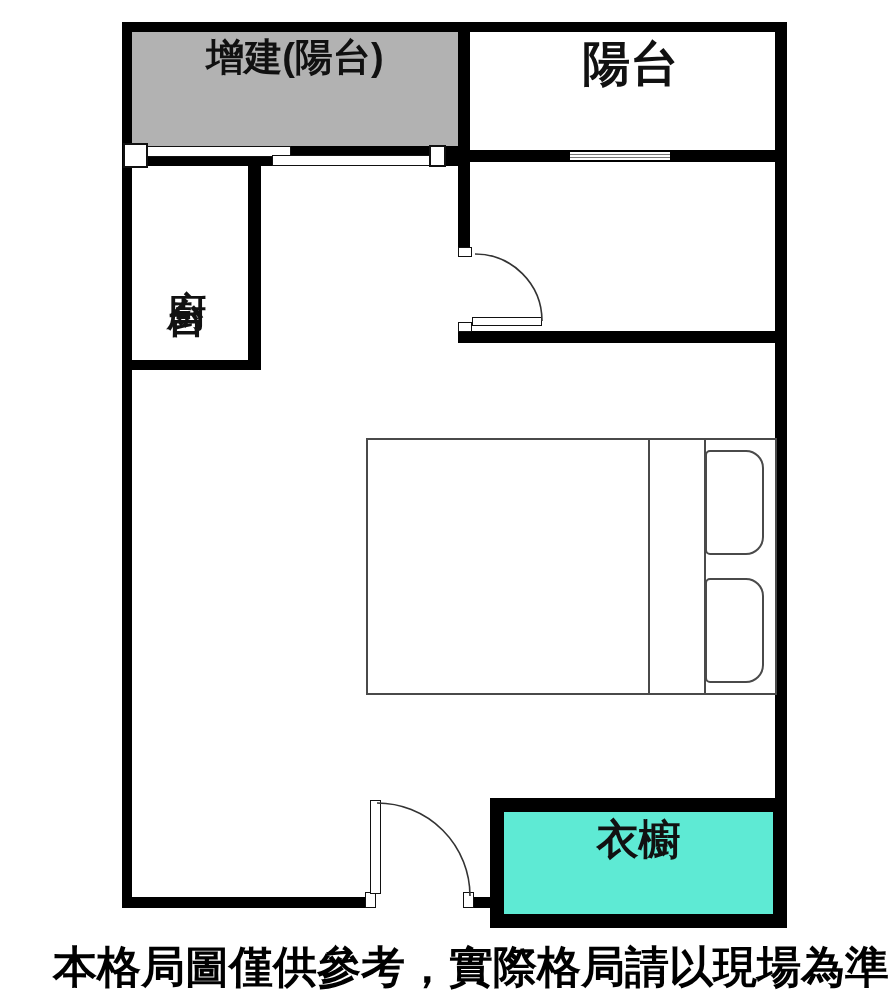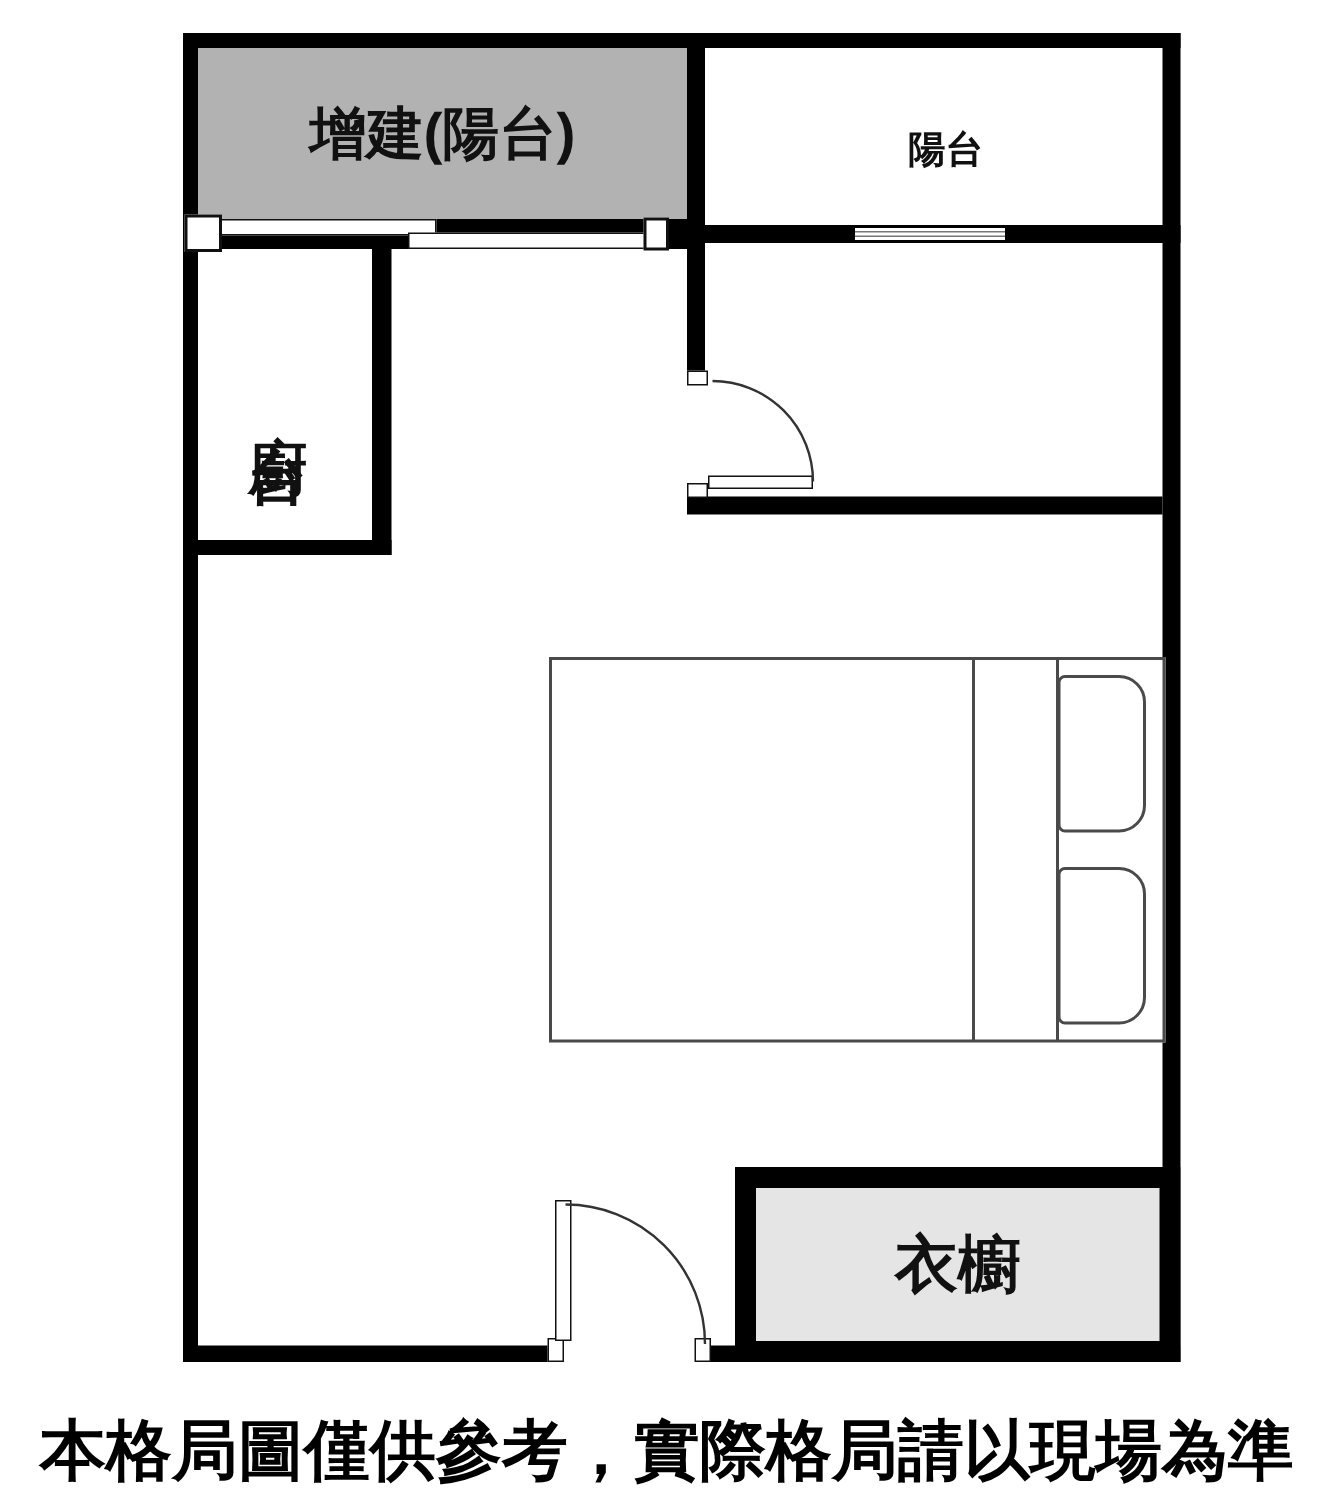--- a/index.html
+++ b/index.html
@@ -1,34 +1,34 @@
 <!DOCTYPE html>
 <html><head>
 <meta charset="utf-8">
 <style>
   html,body{margin:0;padding:0;background:#fff;}
   body{font-family:"Liberation Sans","DejaVu Sans",sans-serif;}
   .canvas{position:relative;width:889px;height:1003px;background:#ffffff;overflow:hidden;}
   .abs{position:absolute;box-sizing:border-box;}
   .wall{background:#000;}
-  .room-label{display:flex;align-items:center;justify-content:center;
+  .room-label{display:flex;justify-content:center;
     font-weight:700;color:#111;white-space:nowrap;}
   .fill-gray{background:#b2b2b2;}
   .jamb{background:#fff;border:2px solid #111;}
   .panel{background:#fff;border:1.5px solid #111;}
   .window{background:#fff;border-top:2px solid #000;border-bottom:2px solid #000;
     display:flex;flex-direction:column;justify-content:space-evenly;}
   .window .pane{height:1px;background:#777;}
   .leaf{background:#fff;border:1.5px solid #111;}
   .furn{background:#fff;border:2px solid #4a4a4a;}
   .furn-line{background:#4a4a4a;}
   .pillow{background:#fff;border:2px solid #4a4a4a;border-radius:5px 18px 18px 5px;}
-  .wardrobe{background:#e5e5e5;border:14px solid #000;}
+  .wardrobe{background:#5eead4;border:14px solid #000;margin-top:20px;}
   .vertical-text{writing-mode:vertical-rl;text-orientation:upright;letter-spacing:8px;}
-  .caption{left:0;top:938px;width:889px;text-align:center;font-size:44px;
+  .caption{left:0;top:938px;width:889px;text-align:right;font-size:44px;
     font-weight:700;color:#000;letter-spacing:0px;}
   svg.overlay{position:absolute;left:0;top:0;pointer-events:none;}
 </style>
 </head>
 <body>
 
 <div class="canvas">
 
   <div class="abs fill-gray" style="left:132px;top:32px;width:326px;height:115px;"></div>
 
@@ -76,21 +76,21 @@
   <div class="abs pillow" style="left:705px;top:578px;width:59px;height:105px;"></div>
 
   <div class="abs wardrobe room-label" style="left:490px;top:778px;width:297px;height:130px;font-size:42px;">
     <span>衣櫥</span>
   </div>
 
   <div class="abs room-label" style="left:132px;top:32px;width:326px;height:115px;font-size:38px;">
     <span>增建(陽台)</span>
   </div>
 
-  <div class="abs room-label" style="left:470px;top:32px;width:305px;height:134px;font-size:25px;padding-left:16px;">
+  <div class="abs room-label" style="left:470px;top:32px;width:305px;height:134px;font-size:48px;padding-left:16px;">
     <span>陽台</span>
   </div>
 
   <div class="abs room-label vertical-text" style="left:155px;top:190px;width:60px;height:150px;font-size:40px;">
     <span>廚台</span>
   </div>
 
 
   <div class="abs caption">本格局圖僅供參考，實際格局請以現場為準</div>
 

